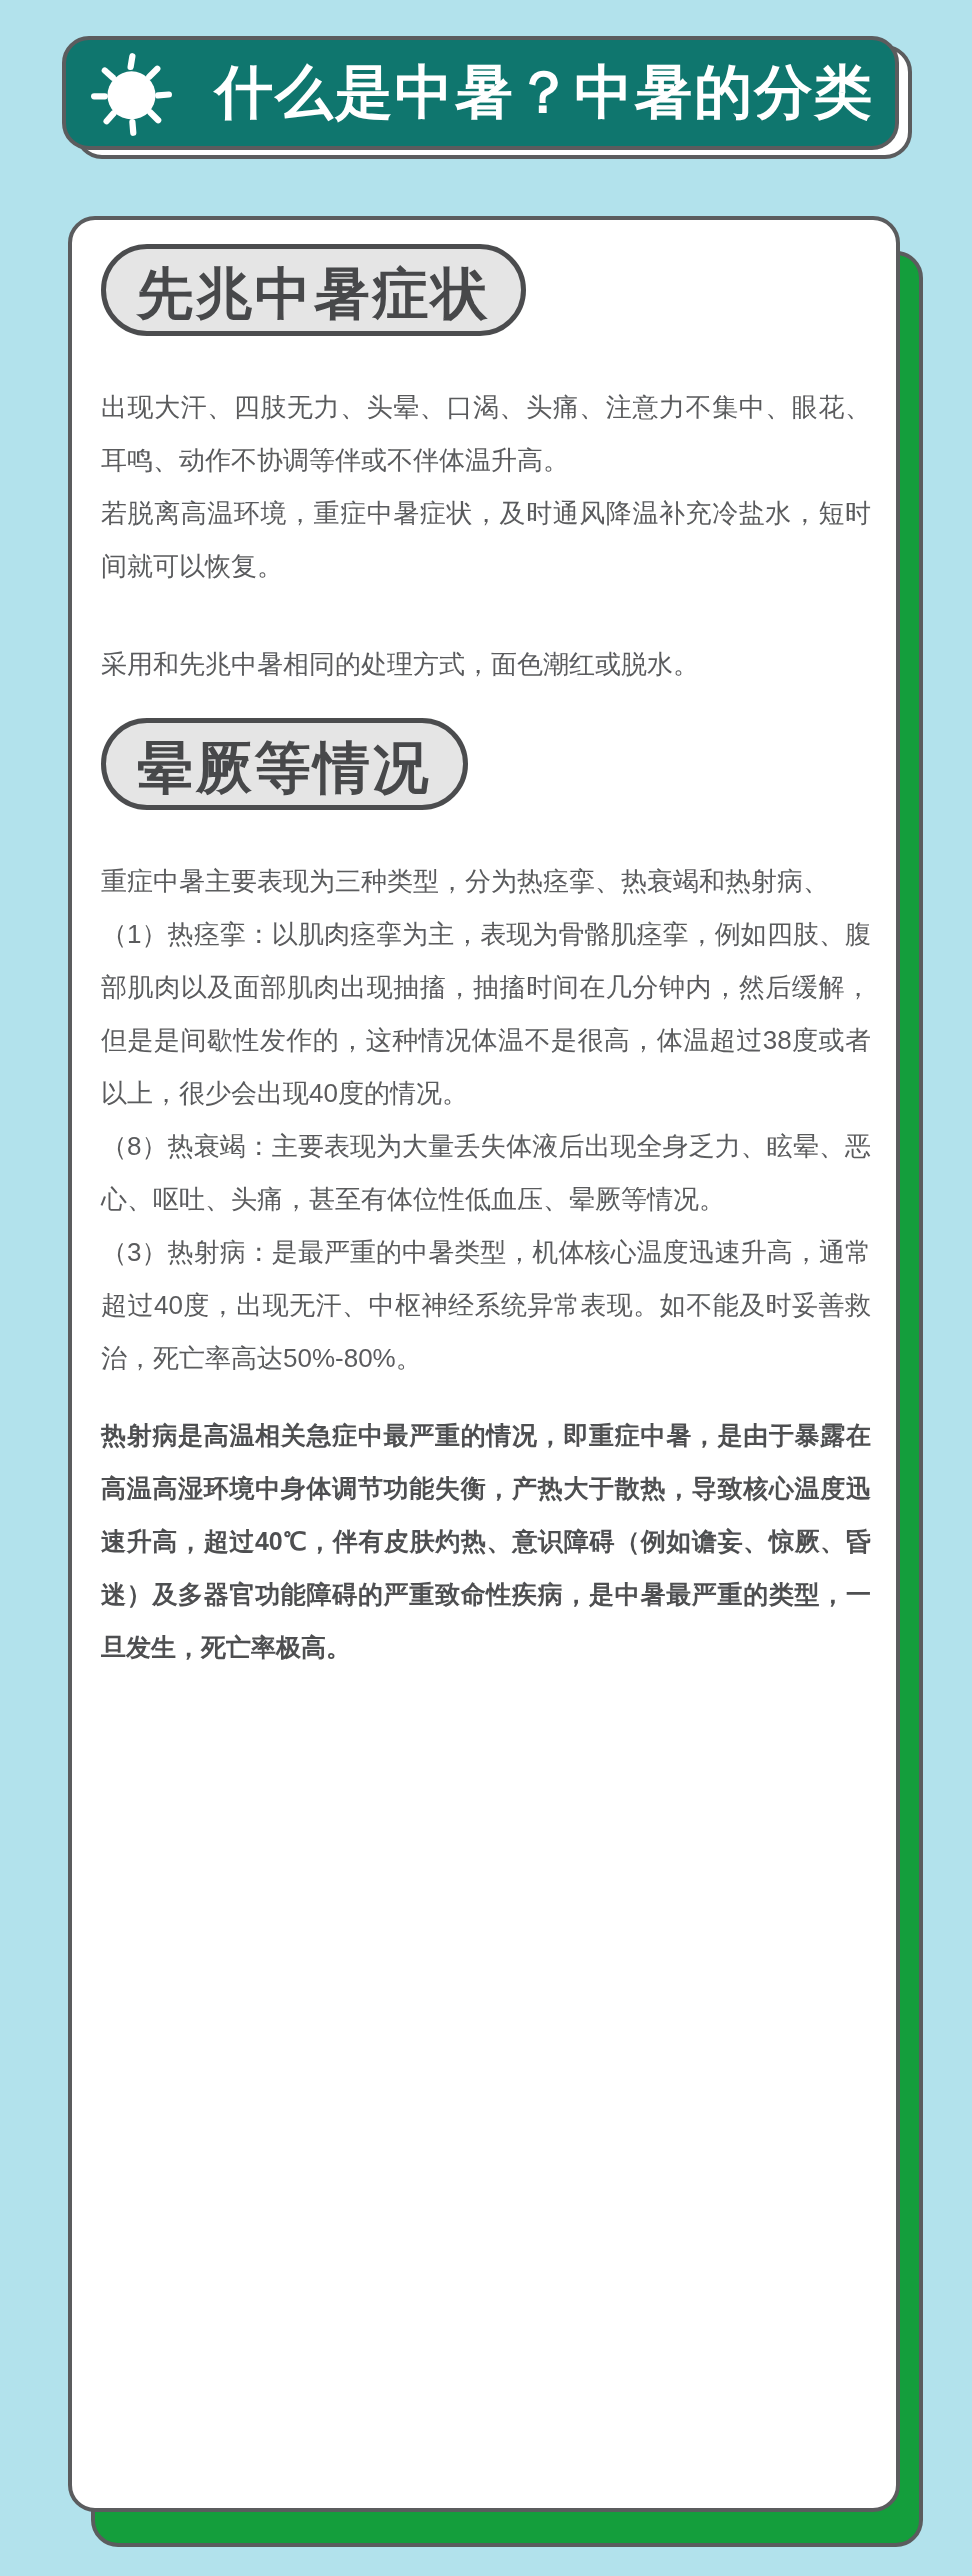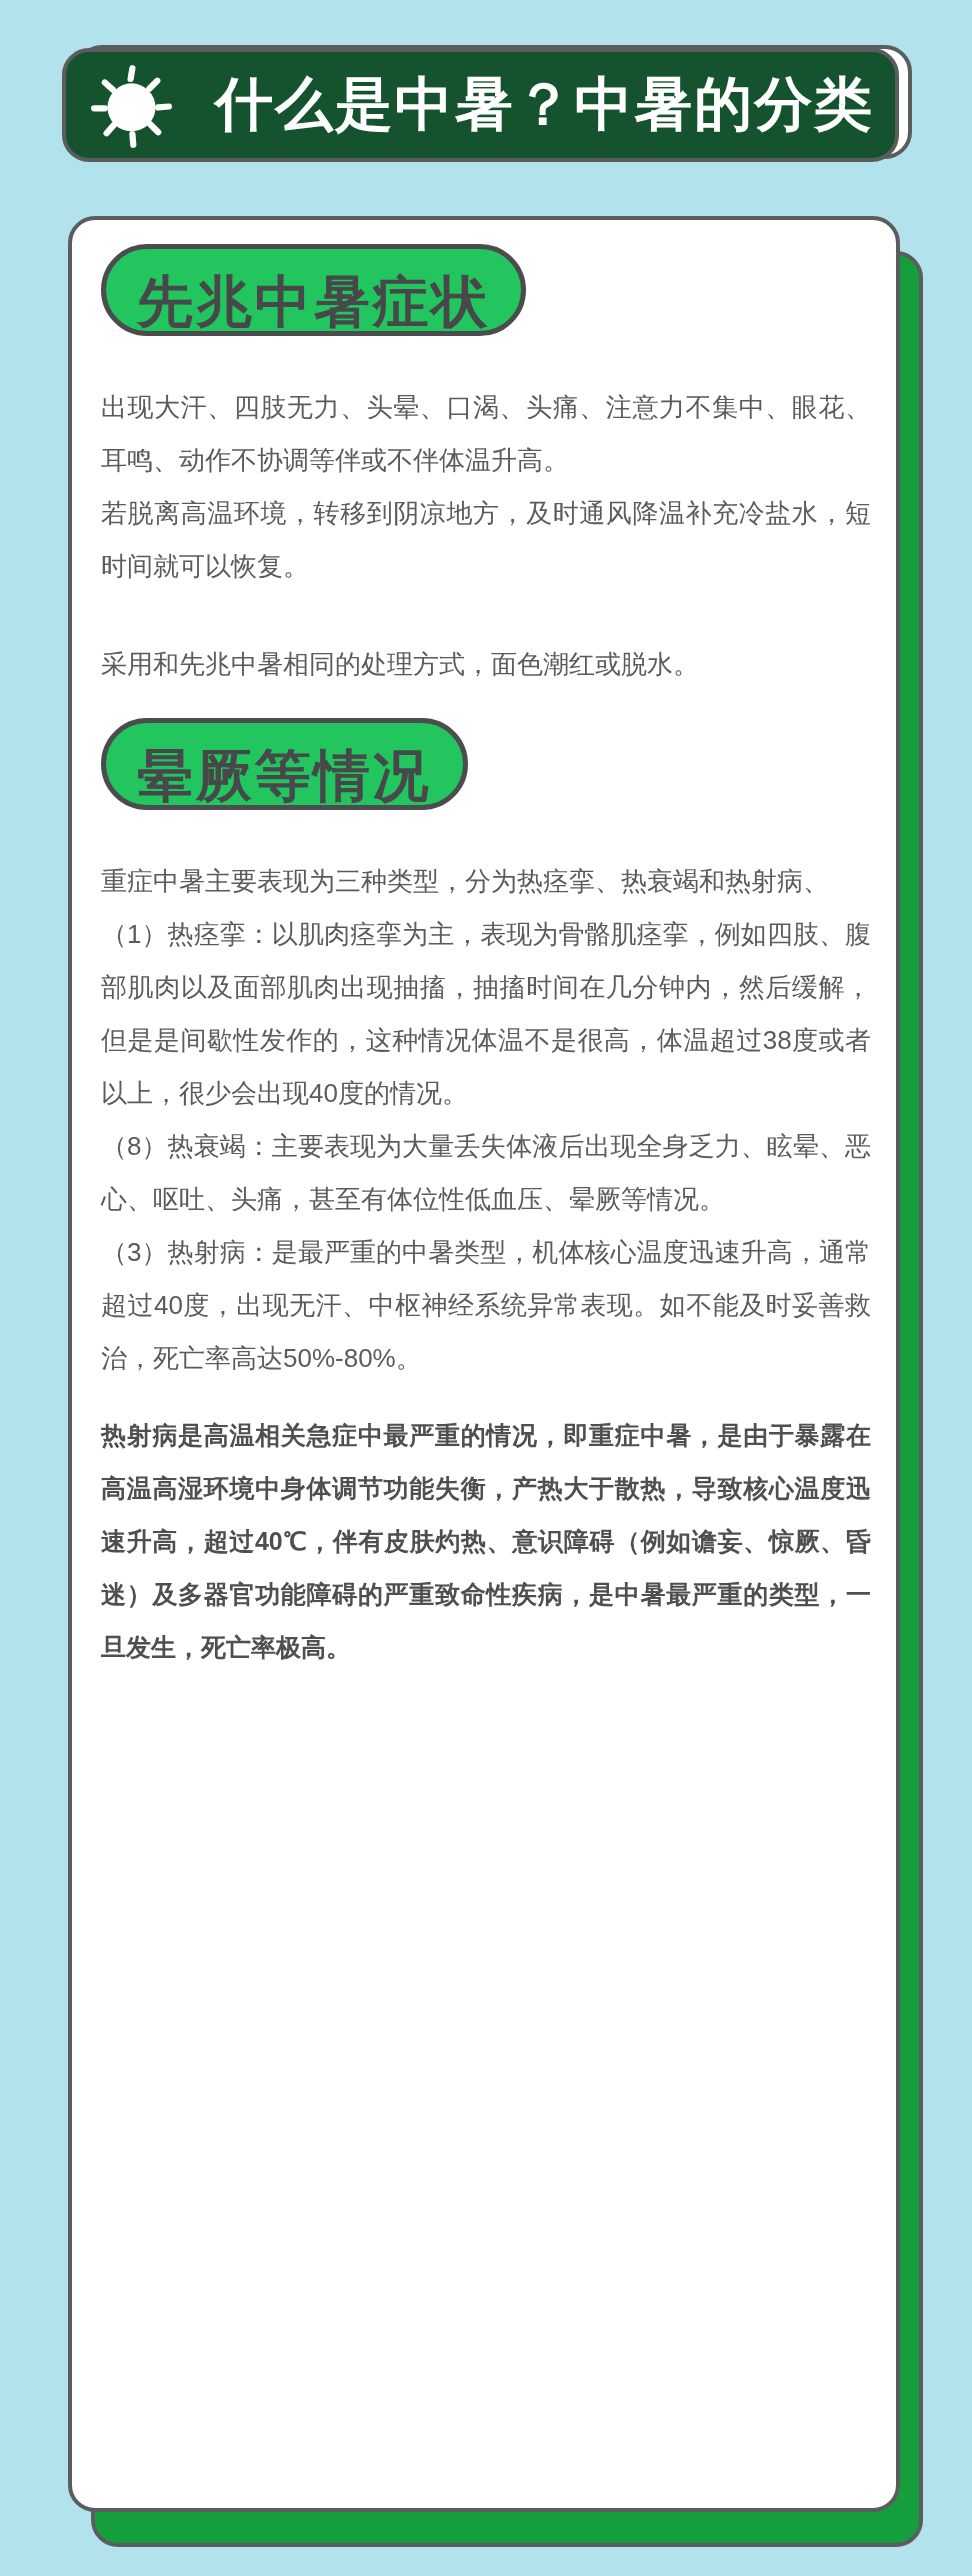--- a/index.html
+++ b/index.html
@@ -18,24 +18,24 @@
   }
   .header-shadow {
     position: absolute; left: 12.6px; top: 12.6px;
     width: 100%; height: 100%;
     box-sizing: border-box;
     background: #ffffff;
     border: 4.9px solid #5b5c5e;
     border-radius: 27px;
   }
   .header-main {
-    position: absolute; left: 0; top: 16px;
+    position: absolute; left: 0; top: 4px;
     width: 100%; height: 100%;
     box-sizing: border-box;
-    background: #14532d;
+    background: #0f766e;
     border: 4.9px solid #5b5c5e;
     border-radius: 27px;
     display: flex; align-items: center; justify-content: center;
     gap: 39px;
   }
   .sun { flex: 0 0 auto; margin-top: 3.9px; }
   .page-title {
     color: #ffffff;
     font-size: 58px;
     font-weight: bold;
@@ -65,22 +65,22 @@
     border: 4.9px solid #5b5c5e;
     border-radius: 27px;
     padding: 24px 25px 7.8px 29px;
   }
 
   .badge {
     display: inline-block;
     box-sizing: border-box;
     height: 92px;
     line-height: 81px;
-    padding: 12px 31px;
-    background: #22c55e;
+    padding: 4px 31px;
+    background: #e5e5e5;
     border: 5.8px solid #4b4c4e;
     border-radius: 49px;
     font-size: 56px;
     font-weight: bold;
     color: #47484a;
     letter-spacing: 2.9px;
     white-space: nowrap;
   }
   section + section .badge { margin-top: 27px; }
 
@@ -127,21 +127,21 @@
 </div>
 
 <div class="card-wrap">
   <div class="card-shadow"></div>
   <div class="card-main">
 
     <section>
       <div class="badge">先兆中暑症状</div>
       <div class="ptext">
         <p>出现大汗、四肢无力、头晕、口渴、头痛、注意力不集中、眼花、耳鸣、动作不协调等伴或不伴体温升高。</p>
-        <p>若脱离高温环境，转移到阴凉地方，及时通风降温补充冷盐水，短时间就可以恢复。</p>
+        <p>若脱离高温环境，重症中暑症状，及时通风降温补充冷盐水，短时间就可以恢复。</p>
       </div>
     </section>
 
     <section>
       <div class="ptext">
         <p>采用和先兆中暑相同的处理方式，面色潮红或脱水。</p>
       </div>
     </section>
 
     <section>

